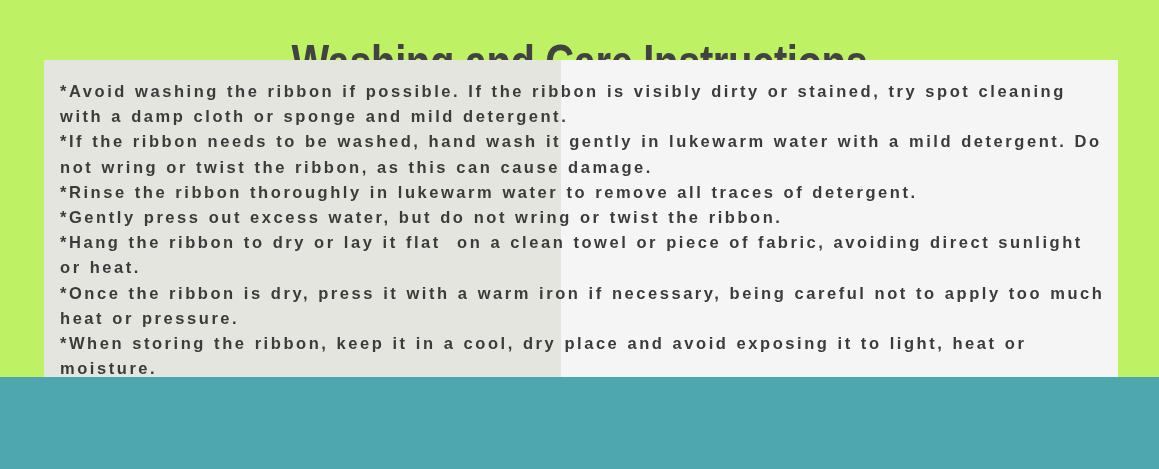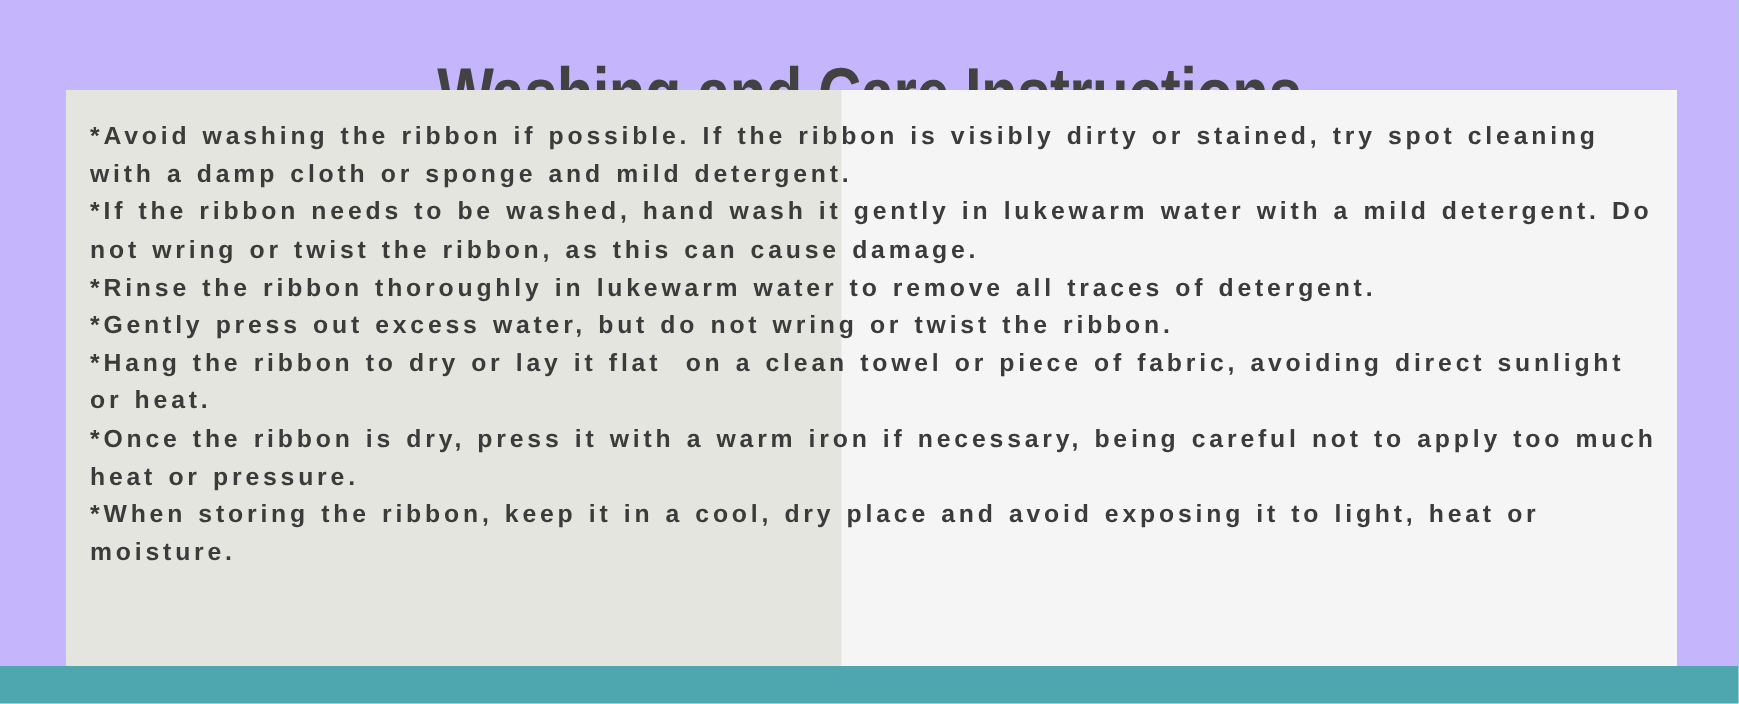--- a/index.html
+++ b/index.html
@@ -10,22 +10,22 @@
     width: 1159px;
     height: 469px;
     overflow: hidden;
     background: #4ea7ae;
     font-family: "Liberation Sans", sans-serif;
   }
 
   #poster {
     position: relative;
     width: 1159px;
-    height: 444px;
-    background: #c4b5fd;
+    height: 377px;
+    background: #bef264;
     overflow: hidden;
   }
 
   
   #title {
     position: absolute;
     left: 0;
     top: 2px;
     width: 1159px;
     text-align: center;

